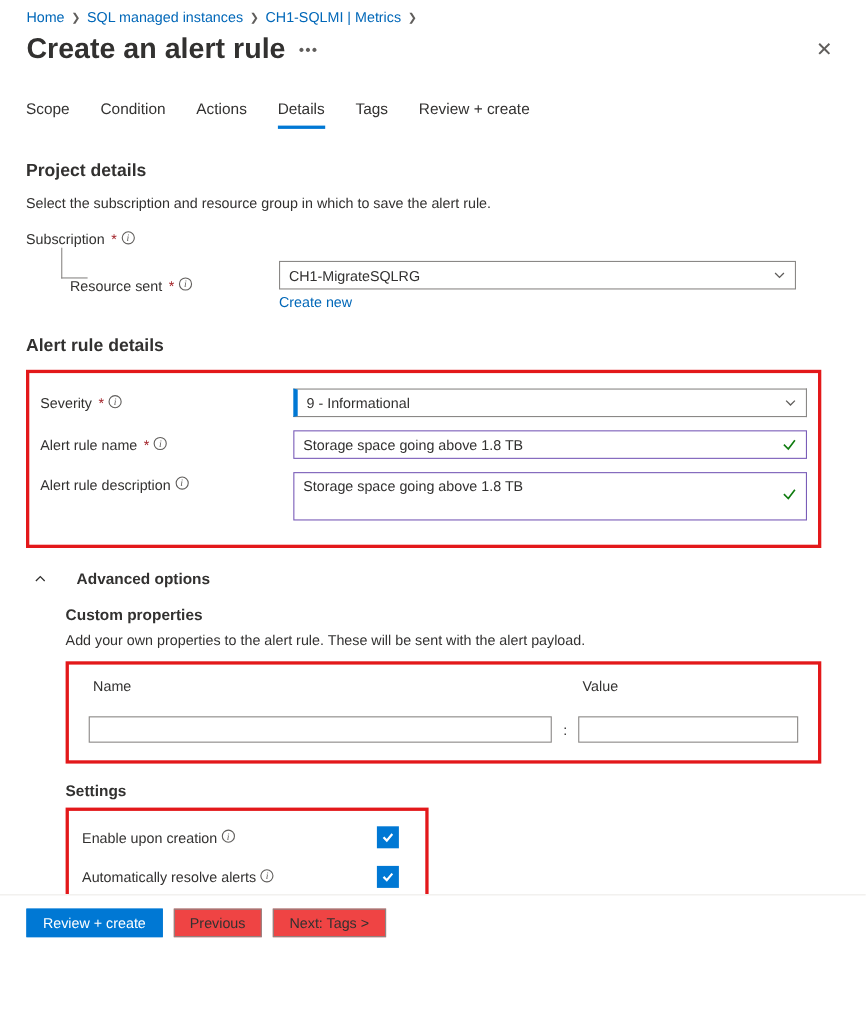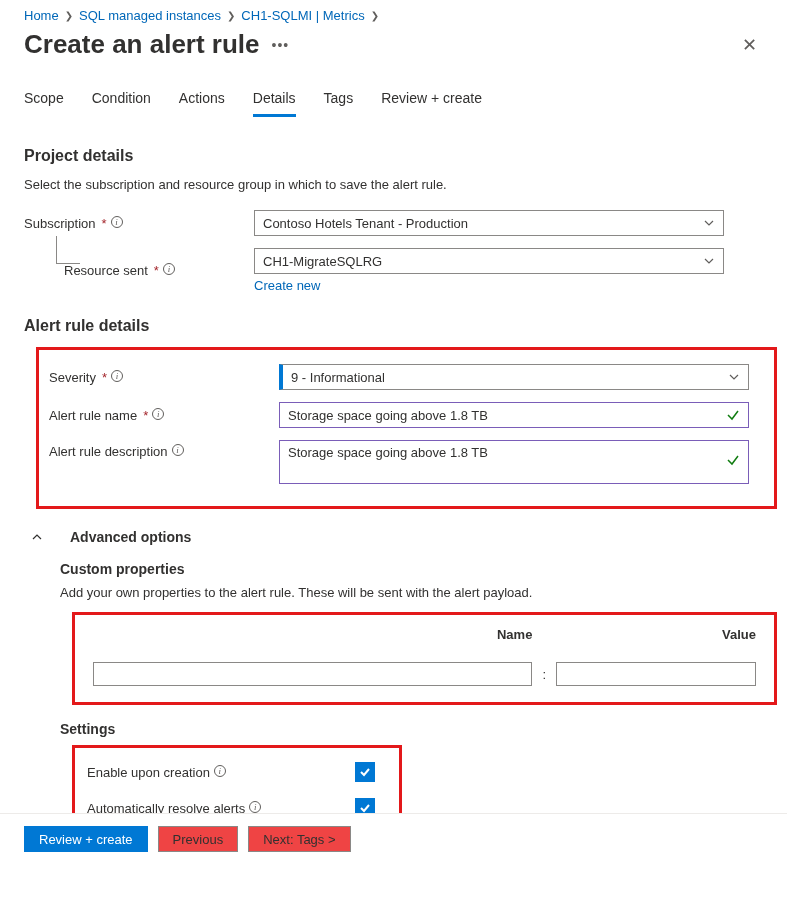--- a/index.html
+++ b/index.html
@@ -31,21 +31,21 @@
     padding-right: 30px;
     margin-bottom: 18px;
   }
   .title-row h1 { font-size: 26px; font-weight: 600; margin: 0; }
   .ellipsis { color: #605e5c; margin-left: 12px; font-size: 14px; letter-spacing: 1px; }
   .close-x { font-size: 18px; color: #605e5c; cursor: pointer; font-weight: 300; }
   .content-wrap {
     position: relative;
     height: 786px;
     overflow-y: scroll;
-    padding-right: 10px;
+    padding-right: 40px;
   }
   .tabs {
     display: flex;
     gap: 28px;
     border-bottom: none;
     margin-bottom: 30px;
     padding-top: 6px;
   }
   .tab {
     padding: 6px 0 8px 0;
@@ -105,40 +105,39 @@
   }
   .input-purple.tall { height: 44px; align-items: flex-start; padding-top: 4px; }
   .check-green {
     position: absolute; right: 8px; top: 50%; transform: translateY(-50%);
   }
   .link { color: #0067b8; font-size: 13px; cursor: pointer; margin-top: 4px; display: inline-block; }
   .red-box {
     border: 3px solid #e3181a;
     padding: 14px 10px 10px 10px;
     margin-bottom: 14px;
-    margin-left: 12px;
   }
   .adv-row {
     display: flex;
     align-items: center;
     gap: 26px;
     margin: 20px 0 16px 6px;
   }
   .chev-up {
     display: inline-block;
   }
   .adv-title { font-size: 14px; font-weight: 600; }
   .adv-body { margin-left: 36px; }
   .prop-table {
     display: flex;
     gap: 10px;
     align-items: flex-end;
   }
   .prop-col { flex: 1; }
-  .prop-col .hdr { font-weight: 700; font-size: 13px; margin-bottom: 20px; padding-left: 4px; text-align: right; }
+  .prop-col .hdr { font-weight: 400; font-size: 13px; margin-bottom: 20px; padding-left: 4px; }
   .prop-col input {
     width: 100%; border: 1px solid #8a8886; height: 24px; padding: 0 6px; font-size: 13px;
   }
   .colon { padding-bottom: 4px; }
   .settings-row {
     display: flex; align-items: center; gap: 8px; margin-bottom: 16px;
   }
   .settings-row .label-cell { width: 260px; }
   .checkbox {
     width: 20px; height: 20px; background: #0078d4; display: flex;
@@ -209,28 +208,20 @@
 
     <h2 class="section">Project details</h2>
     <div class="helper">Select the subscription and resource group in which to save the alert rule.</div>
 
     <div class="form-row" style="position:relative;">
       <div class="label-cell">
         <span>Subscription</span>
         <span class="req">*</span>
         <span class="info-icon">i</span>
       </div>
-      <div class="field-cell">
-        <div class="select-box">
-          <span>Contoso Hotels Tenant - Production</span>
-          <svg class="chev" width="12" height="12" viewBox="0 0 12 12">
-              <path d="M2 4 L6 8 L10 4" stroke="#605e5c" stroke-width="1.2" fill="none"></path>
-            </svg>
-        </div>
-      </div>
     </div>
 
     <div style="position:relative; height:0;">
       <div class="elbow" style="top:-12px;"></div>
     </div>
 
     <div class="form-row indent">
       <div class="label-cell indent-label">
         <span>Resource sent</span>
         <span class="req">*</span>

